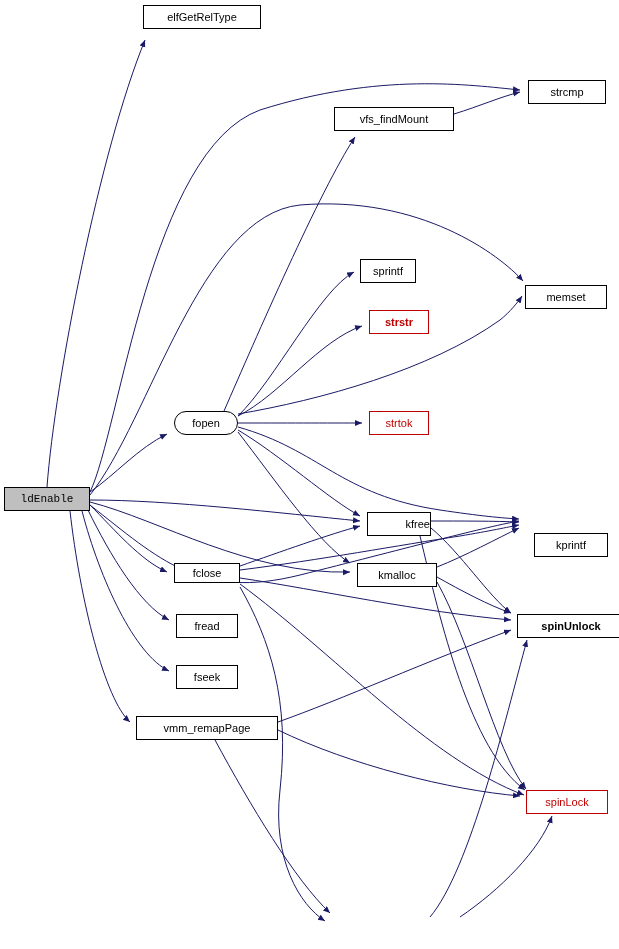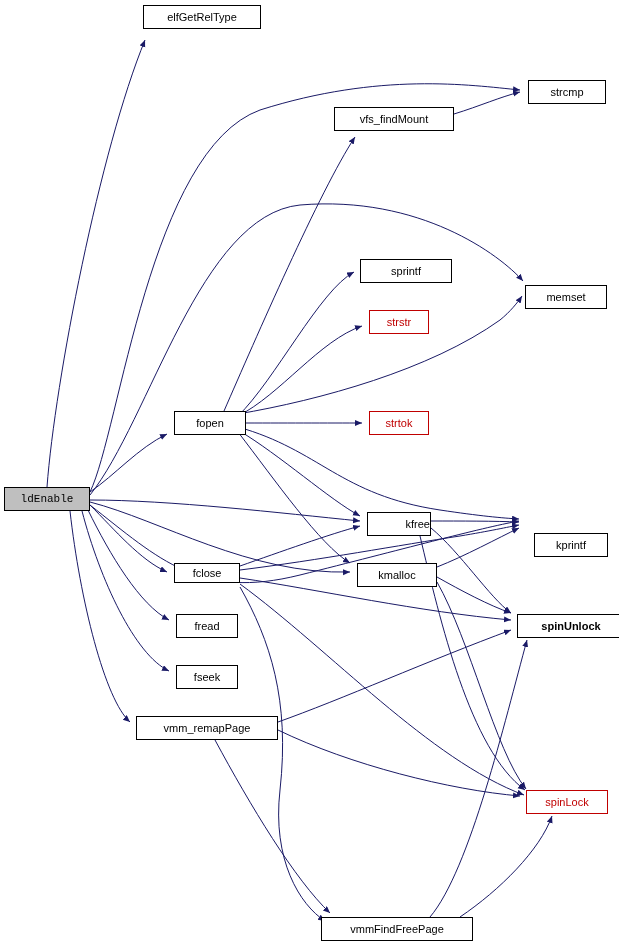--- a/index.html
+++ b/index.html
@@ -143,30 +143,30 @@
     </div>
   <div class="node" style="left:334px;top:107px;width:120px;height:24px;">
       <span>vfs_findMount</span>
     </div>
   <div class="node" style="left:143px;top:5px;width:118px;height:24px;">
       <span>elfGetRelType</span>
     </div>
   <div class="node" style="left:528px;top:80px;width:78px;height:24px;">
       <span>strcmp</span>
     </div>
-  <div class="node" style="left:360px;top:259px;width:92px;height:24px;">
+  <div class="node" style="left:360px;top:259px;width:56px;height:24px;">
       <span>sprintf</span>
     </div>
-  <div class="node red" style="left:369px;top:310px;width:60px;height:24px;">
+  <div class="node red" style="left:369px;top:310px;width:60px;height:24px;font-weight:bold;">
       <span>strstr</span>
     </div>
   <div class="node" style="left:525px;top:285px;width:82px;height:24px;">
       <span>memset</span>
     </div>
-  <div class="node" style="left:174px;top:411px;width:72px;height:24px;">
+  <div class="node" style="left:174px;top:411px;width:64px;height:24px;border-radius:12px;">
       <span>fopen</span>
     </div>
   <div class="node red" style="left:369px;top:411px;width:60px;height:24px;">
       <span>strtok</span>
     </div>
   <div class="node" style="left:367px;top:512px;width:64px;height:24px;justify-content:flex-end;">
       <span>kfree</span>
     </div>
   <div class="node" style="left:526px;top:533px;width:74px;height:24px;margin-left:8px;">
       <span>kprintf</span>
@@ -185,17 +185,14 @@
     </div>
   <div class="node" style="left:176px;top:665px;width:62px;height:24px;">
       <span>fseek</span>
     </div>
   <div class="node" style="left:136px;top:716px;width:142px;height:24px;">
       <span>vmm_remapPage</span>
     </div>
   <div class="node red" style="left:526px;top:790px;width:82px;height:24px;">
       <span>spinLock</span>
     </div>
-  <div class="node" style="left:321px;top:917px;width:152px;height:24px;">
-      <span>vmmFindFreePage</span>
-    </div>
 
 </div>
 
 </body></html>

